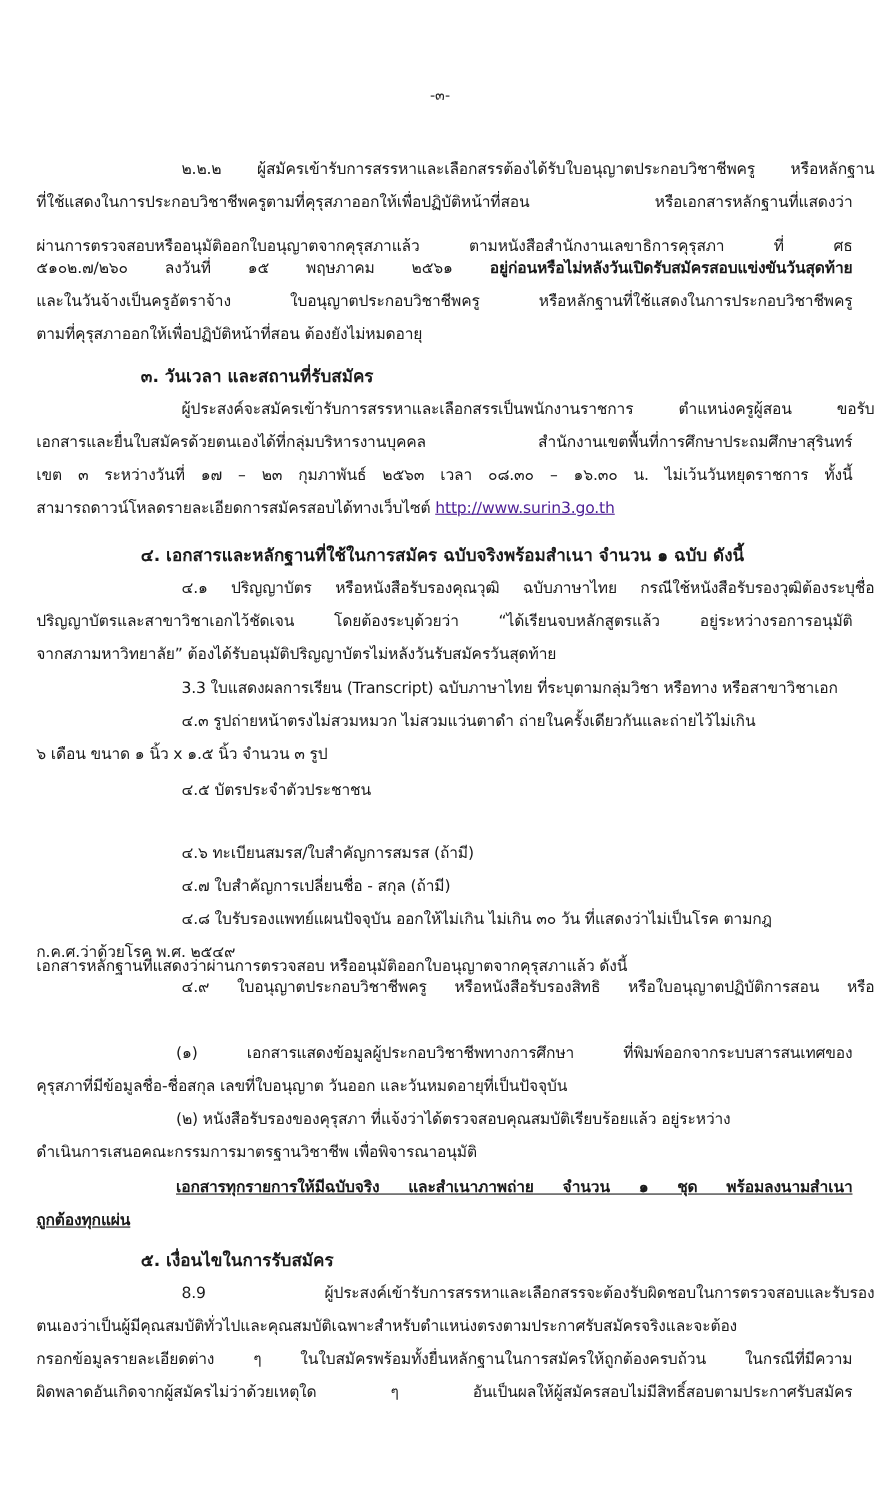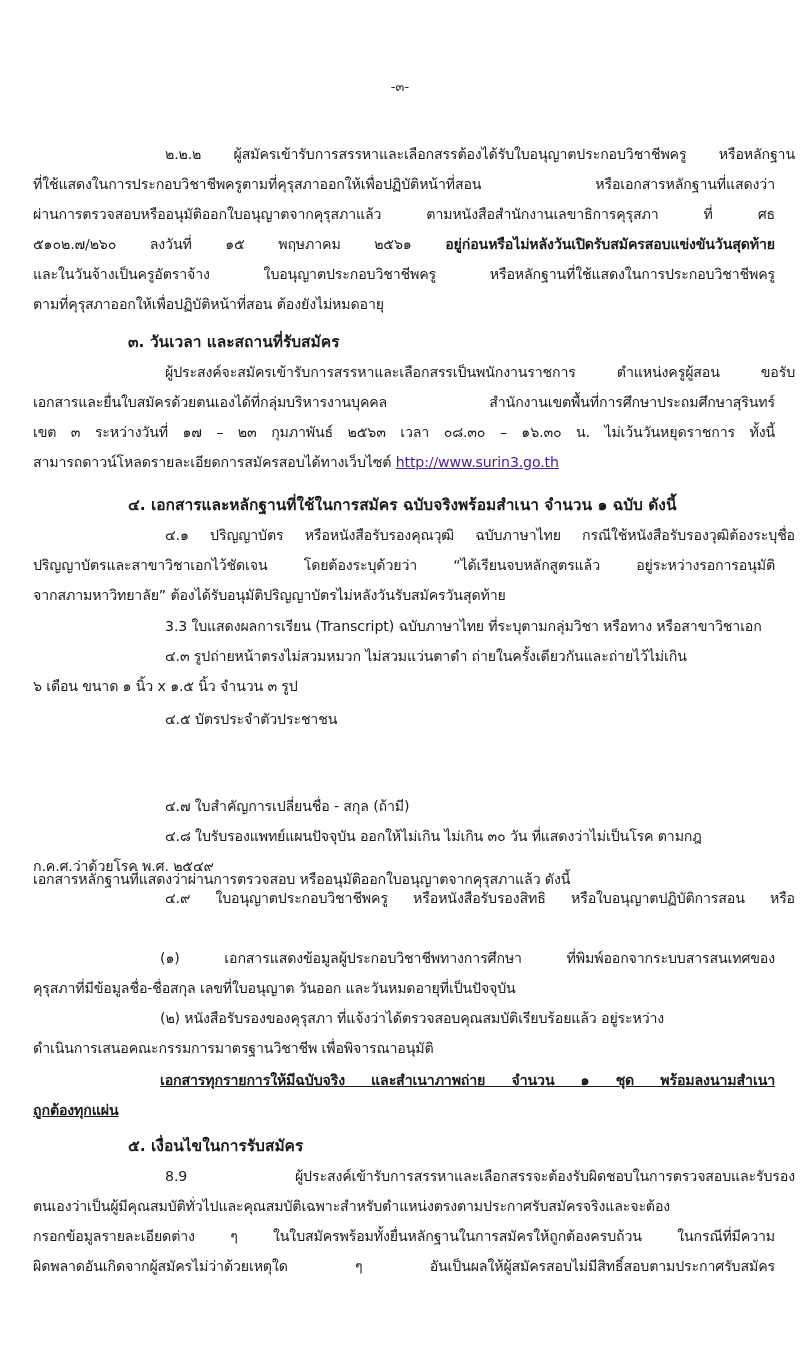--- a/index.html
+++ b/index.html
@@ -29,39 +29,40 @@
 </style>
 </head>
 <body>
 
 <div class="page">
 
   <div class="pagenum">-๓-</div>
 
   <div class="line ind1" style="top:139px">๒.๒.๒ ผู้สมัครเข้ารับการสรรหาและเลือกสรรต้องได้รับใบอนุญาตประกอบวิชาชีพครู หรือหลักฐาน</div>
   <div class="line" style="top:169px">ที่ใช้แสดงในการประกอบวิชาชีพครูตามที่คุรุสภาออกให้เพื่อปฏิบัติหน้าที่สอน หรือเอกสารหลักฐานที่แสดงว่า</div>
-  <div class="line" style="top:199px">ผ่านการตรวจสอบหรืออนุมัติออกใบอนุญาตจากคุรุสภาแล้ว ตามหนังสือสำนักงานเลขาธิการคุรุสภา ที่ ศธ</div>
+  <div class="line" style="top:209px">ผ่านการตรวจสอบหรืออนุมัติออกใบอนุญาตจากคุรุสภาแล้ว ตามหนังสือสำนักงานเลขาธิการคุรุสภา ที่ ศธ</div>
   <div class="line" style="top:229px; text-align-last:justify"><span>๕๑๐๒.๗/๒๖๐ ลงวันที่ ๑๕ พฤษภาคม ๒๕๖๑</span> <span class="b">อยู่ก่อนหรือไม่หลังวันเปิดรับสมัครสอบแข่งขันวันสุดท้าย</span></div>
   <div class="line" style="top:259px">และในวันจ้างเป็นครูอัตราจ้าง  ใบอนุญาตประกอบวิชาชีพครู หรือหลักฐานที่ใช้แสดงในการประกอบวิชาชีพครู</div>
   <div class="line last" style="top:289px">ตามที่คุรุสภาออกให้เพื่อปฏิบัติหน้าที่สอน ต้องยังไม่หมดอายุ</div>
 
   <div class="head" style="top:327px; left:97px">๓. วันเวลา และสถานที่รับสมัคร</div>
   <div class="line ind1" style="top:357px">ผู้ประสงค์จะสมัครเข้ารับการสรรหาและเลือกสรรเป็นพนักงานราชการ ตำแหน่งครูผู้สอน ขอรับ</div>
   <div class="line" style="top:387px">เอกสารและยื่นใบสมัครด้วยตนเองได้ที่กลุ่มบริหารงานบุคคล สำนักงานเขตพื้นที่การศึกษาประถมศึกษาสุรินทร์</div>
   <div class="line" style="top:417px">เขต ๓  ระหว่างวันที่ ๑๗ – ๒๓  กุมภาพันธ์  ๒๕๖๓ เวลา  ๐๘.๓๐ – ๑๖.๓๐  น.  ไม่เว้นวันหยุดราชการ ทั้งนี้</div>
   <div class="line last" style="top:447px"><span>สามารถดาวน์โหลดรายละเอียดการสมัครสอบได้ทางเว็บไซต์</span> <a class="link">http://www.surin3.go.th</a></div>
 
   <div class="head" style="top:490px; left:97px">๔. เอกสารและหลักฐานที่ใช้ในการสมัคร ฉบับจริงพร้อมสำเนา จำนวน ๑ ฉบับ ดังนี้</div>
   <div class="line ind1" style="top:520px">๔.๑ ปริญญาบัตร หรือหนังสือรับรองคุณวุฒิ ฉบับภาษาไทย กรณีใช้หนังสือรับรองวุฒิต้องระบุชื่อ</div>
   <div class="line" style="top:550px">ปริญญาบัตรและสาขาวิชาเอกไว้ชัดเจน โดยต้องระบุด้วยว่า “ได้เรียนจบหลักสูตรแล้ว อยู่ระหว่างรอการอนุมัติ</div>
   <div class="line last" style="top:580px">จากสภามหาวิทยาลัย” ต้องได้รับอนุมัติปริญญาบัตรไม่หลังวันรับสมัครวันสุดท้าย</div>
   <div class="line ind1 last" style="top:611px">3.3 ใบแสดงผลการเรียน (Transcript) ฉบับภาษาไทย ที่ระบุตามกลุ่มวิชา หรือทาง หรือสาขาวิชาเอก</div>
   <div class="line ind1 last" style="top:641px">๔.๓ รูปถ่ายหน้าตรงไม่สวมหมวก ไม่สวมแว่นตาดำ ถ่ายในครั้งเดียวกันและถ่ายไว้ไม่เกิน</div>
   <div class="line last" style="top:671px">๖ เดือน ขนาด ๑ นิ้ว x ๑.๕ นิ้ว จำนวน ๓ รูป</div>
   <div class="line ind1 last" style="top:704px">๔.๕ บัตรประจำตัวประชาชน</div>
+  <div class="line ind1 last" style="top:761px">๔.๖ ทะเบียนสมรส/ใบสำคัญการสมรส (ถ้ามี)</div>
   <div class="line ind1 last" style="top:791px">๔.๗ ใบสำคัญการเปลี่ยนชื่อ - สกุล (ถ้ามี)</div>
   <div class="line ind1 last" style="top:821px">๔.๘  ใบรับรองแพทย์แผนปัจจุบัน ออกให้ไม่เกิน ไม่เกิน ๓๐ วัน ที่แสดงว่าไม่เป็นโรค ตามกฎ</div>
   <div class="line last" style="top:851px">ก.ค.ศ.ว่าด้วยโรค พ.ศ. ๒๕๔๙</div>
   <div class="line ind1" style="top:883px">๔.๙ ใบอนุญาตประกอบวิชาชีพครู หรือหนังสือรับรองสิทธิ หรือใบอนุญาตปฏิบัติการสอน หรือ</div>
   <div class="line last" style="top:864px">เอกสารหลักฐานที่แสดงว่าผ่านการตรวจสอบ หรืออนุมัติออกใบอนุญาตจากคุรุสภาแล้ว ดังนี้</div>
   <div class="line ind2" style="top:943px; left:160px">(๑) เอกสารแสดงข้อมูลผู้ประกอบวิชาชีพทางการศึกษา ที่พิมพ์ออกจากระบบสารสนเทศของ</div>
   <div class="line last" style="top:973px">คุรุสภาที่มีข้อมูลชื่อ-ชื่อสกุล เลขที่ใบอนุญาต วันออก และวันหมดอายุที่เป็นปัจจุบัน</div>
   <div class="line ind2 last" style="top:1003px">(๒) หนังสือรับรองของคุรุสภา ที่แจ้งว่าได้ตรวจสอบคุณสมบัติเรียบร้อยแล้ว อยู่ระหว่าง</div>
   <div class="line last" style="top:1033px">ดำเนินการเสนอคณะกรรมการมาตรฐานวิชาชีพ เพื่อพิจารณาอนุมัติ</div>
   <div class="line u" style="top:1065px; left:160px; width:615px">เอกสารทุกรายการให้มีฉบับจริง และสำเนาภาพถ่าย จำนวน  ๑  ชุด พร้อมลงนามสำเนา</div>

